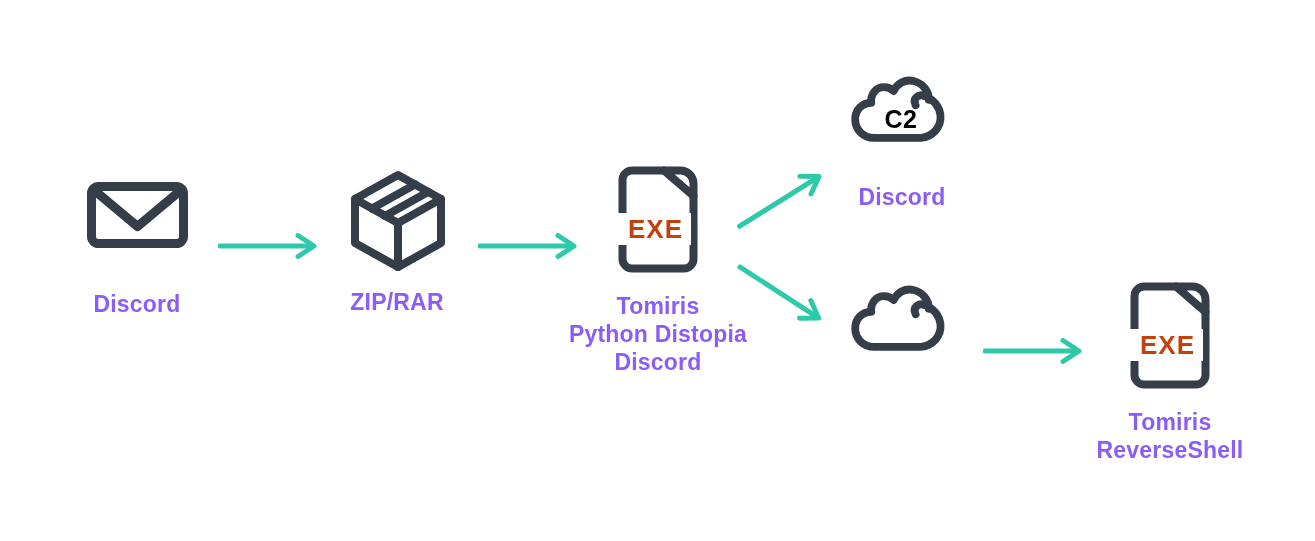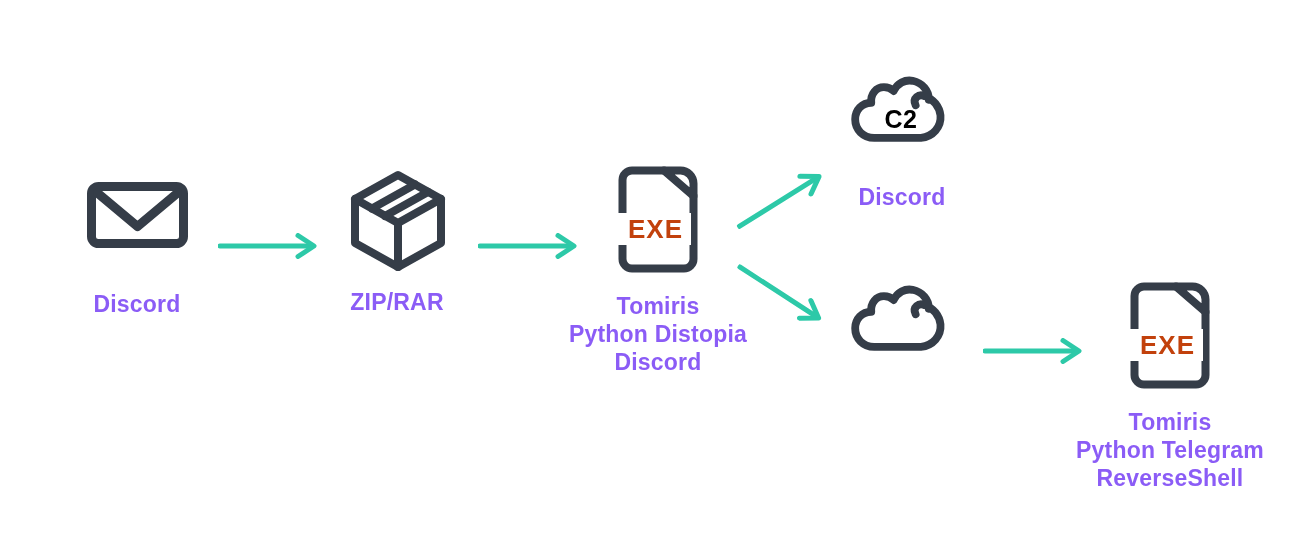--- a/index.html
+++ b/index.html
@@ -160,17 +160,16 @@
 
   <div class="icon pos-exe2">
     <svg width="80" height="107" viewBox="0 0 80 107" fill="none">
       <path d="M 46 4.5 H 14 A 9.5 9.5 0 0 0 4.5 14 V 93 A 9.5 9.5 0 0 0 14 102.5 H 66 A 9.5 9.5 0 0 0 75.5 93 V 30" stroke="currentColor" stroke-width="8" stroke-linecap="round" stroke-linejoin="round"></path>
       <path d="M 46 4.5 H 62.5 A 13 13 0 0 1 75.5 17.5 V 30 L 46 4.5 Z" stroke="currentColor" stroke-width="8" stroke-linecap="round" stroke-linejoin="round"></path>
     </svg>
     <div class="file-badge">EXE</div>
   </div>
   <div class="label pos-label-revshell">
     <div>Tomiris</div>
-    <div>Python Telegram</div>
     <div>ReverseShell</div>
   </div>
 
 </div>
 
 </body></html>

